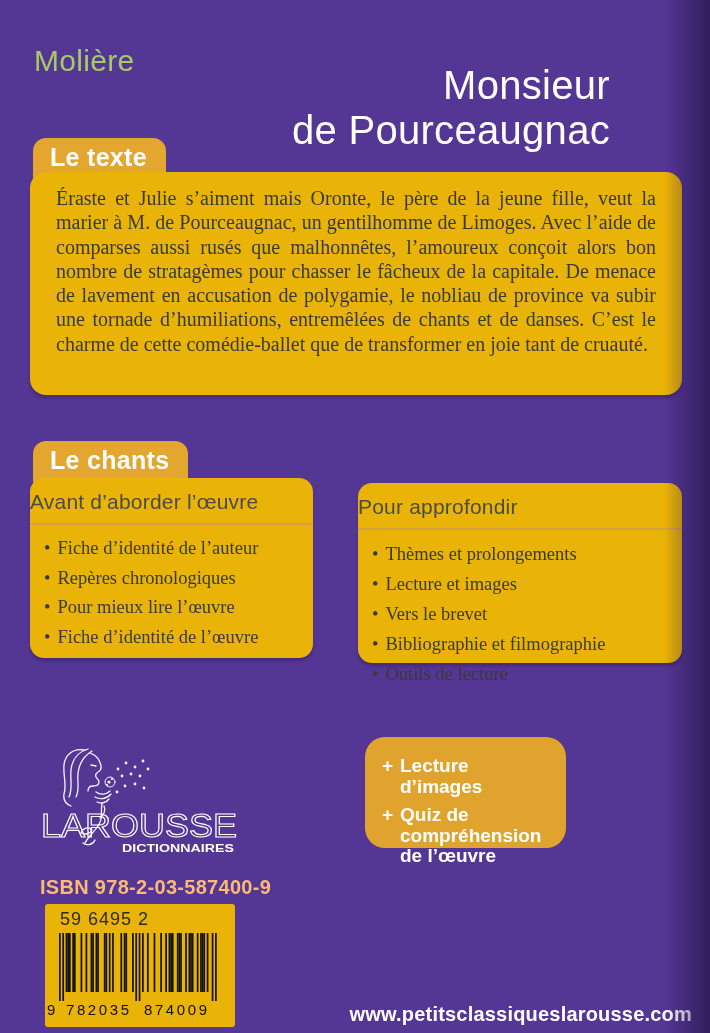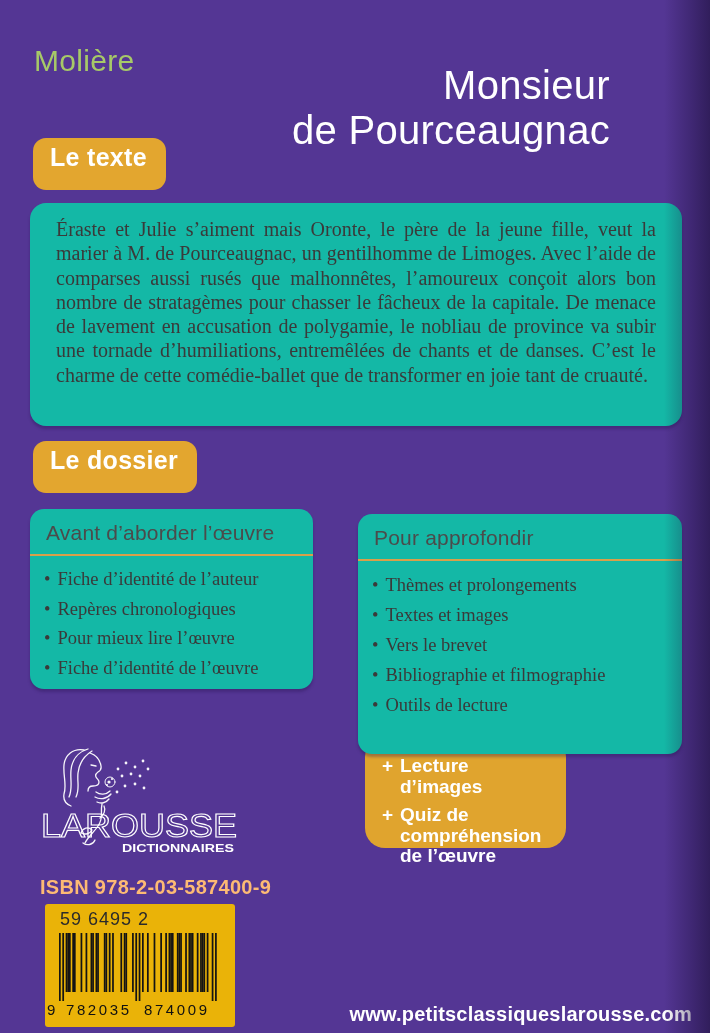--- a/index.html
+++ b/index.html
@@ -28,35 +28,34 @@
     background:#e3a62f;color:#fff;
     font-size:25px;font-weight:bold;letter-spacing:.3px;
     padding:5px 19px 18px 17px;
     border-radius:13px;
     text-align:center;
   }
   .badge-texte{left:33px;top:138px;}
   .badge-dossier{left:33px;top:441px;}
   .panel{
     position:absolute;z-index:2;
-    background:#14b8a6;border-radius:16px;
+    background:#eab308;border-radius:16px;
     box-shadow:0 3px 3px rgba(40,20,80,.35);
-    margin-top:31px;
   }
   .text-panel{left:30px;top:172px;width:652px;height:223px;}
   .summary{
     margin:0;padding:14px 26px;
     font-family:"Liberation Serif", serif;
     font-size:20px;line-height:24.3px;color:#3a3a3a;
     text-align:justify;
   }
   .left-panel{left:30px;top:478px;width:283px;height:180px;border-radius:14px;}
-  .right-panel{left:358px;top:483px;width:324px;height:240px;border-radius:14px;}
+  .right-panel{left:358px;top:483px;width:324px;height:180px;border-radius:14px;}
   .panel h3{
-    margin:0;padding:12px 16px 9px;
+    margin:0;padding:12px 0 9px;
     font-size:21px;font-weight:400;color:#4b4b4b;letter-spacing:.2px;
   }
   .panel .divider{border:0;border-top:2px solid #d9a04a;margin:0;}
   .panel ul{
     list-style:none;margin:9px 0 0;padding:0 14px;
     font-family:"Liberation Serif", serif;
     font-size:18.5px;color:#3a3a3a;
   }
   .left-panel li{line-height:29.5px;}
   .right-panel li{line-height:30px;}
@@ -100,39 +99,39 @@
     <div>Monsieur</div>
     <div>de Pourceaugnac</div>
   </div>
 
   <div class="badge badge-texte">Le texte</div>
 
   <div class="panel text-panel">
     <p class="summary">Éraste et Julie s’aiment mais Oronte, le père de la jeune fille, veut la marier à M. de Pourceaugnac, un gentilhomme de Limoges. Avec l’aide de comparses aussi rusés que malhonnêtes, l’amoureux conçoit alors bon nombre de stratagèmes pour chasser le fâcheux de la capitale. De menace de lavement en accusation de polygamie, le nobliau de province va subir une tornade d’humiliations, entremêlées de chants et de danses. C’est le charme de cette comédie-ballet que de transformer en joie tant de cruauté.</p>
   </div>
 
-  <div class="badge badge-dossier">Le dossier</div>
+  <div class="badge badge-dossier">Le chants</div>
 
   <div class="panel left-panel">
     <h3>Avant d’aborder l’œuvre</h3>
     <hr class="divider">
     <ul>
       <li>Fiche d’identité de l’auteur</li>
       <li>Repères chronologiques</li>
       <li>Pour mieux lire l’œuvre</li>
       <li>Fiche d’identité de l’œuvre</li>
     </ul>
   </div>
 
   <div class="panel right-panel">
     <h3>Pour approfondir</h3>
     <hr class="divider">
     <ul>
       <li>Thèmes et prolongements</li>
-      <li>Textes et images</li>
+      <li>Lecture et images</li>
       <li>Vers le brevet</li>
       <li>Bibliographie et filmographie</li>
       <li>Outils de lecture</li>
     </ul>
   </div>
 
   <svg class="logo" width="215" height="114" viewBox="0 0 215 114">
     <g stroke="#ffffff" stroke-width="1.3" fill="none" stroke-linecap="round" opacity="0.95">
 
       <path d="M46,8 C35,6 27,13 26,23 C25,34 29,43 26,52 C25,58 28,62 33,64"></path>

